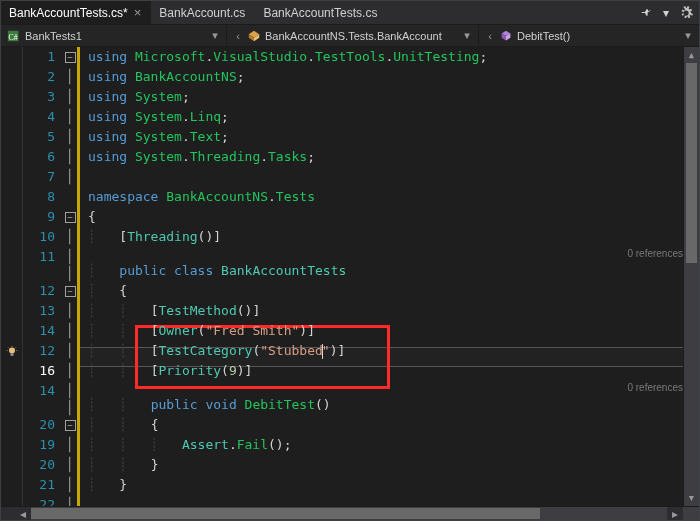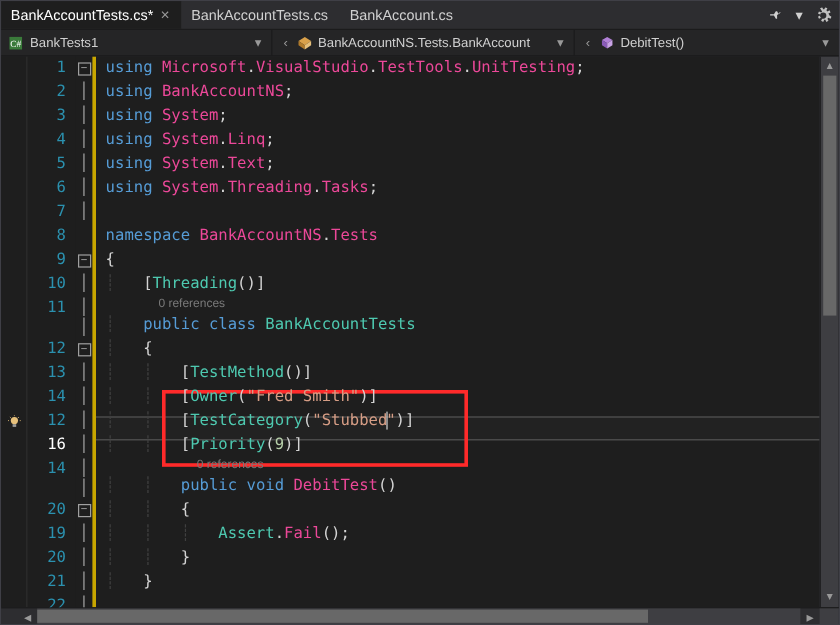--- a/index.html
+++ b/index.html
@@ -97,37 +97,38 @@
   .code {
     flex:1; position:relative; overflow:hidden;
     border-left: 3px solid #c8a600; 
   }
   .code-inner { position:absolute; left:0; top:0; right:0; }
   .line { height: 20px; white-space: pre; padding-left: 8px; position:relative; }
   .line.codelens {
     height: 14px; font-size: 10px; line-height:14px;
     color: #7a7a7a; font-family: "Segoe UI", sans-serif;
     padding-left: 20px;
+    text-align: right;
   }
   .current-line {
     position:absolute; left:0; right:0; height:20px;
     border-top:1px solid #555; border-bottom:1px solid #555;
     background: rgba(255,255,255,0.02);
     pointer-events:none;
   }
   .redbox {
     position:absolute; border:3px solid #ff2a2a; pointer-events:none;
   }
   
   .kw { color: #569cd6; }
   .type { color: #4ec9b0; }
   .str { color: #d69d85; }
   .num { color: #b5cea8; }
   .punc { color: #d4d4d4; }
-  .id { color: #ec4899; }
+  .id { color: #22c55e; }
   .caret {
     display:inline-block; width:1px; height:15px; background:#d4d4d4; vertical-align:middle; margin:0 -1px;
   }
   
   .vscroll {
     width: 16px;
     background: #3e3e42;
     display:flex; flex-direction:column; align-items:center;
     border-left:1px solid #1b1b1c;
   }
@@ -146,24 +147,24 @@
 </head>
 <body>
 <div class="root">
 
 <div class="tabstrip">
   <div class="tab active">
     <span>BankAccountTests.cs*</span>
     <span class="close">×</span>
   </div>
   <div class="tab">
+    <span>BankAccount.cs</span>
+  </div>
+  <div class="tab">
     <span>BankAccountTests.cs</span>
-  </div>
-  <div class="tab">
-    <span>BankAccount.cs</span>
   </div>
   <div class="tabstrip-right">
     <span class="pin-icon">
       <svg width="12" height="12" viewBox="0 0 16 16">
             <path fill="currentColor" d="M9 1l1 1-1 4 3 3-1 1-4-1-3 3-1-1 3-3-1-4 1-1 3 1z" transform="rotate(45 8 8)"></path>
           </svg>
     </span>
     <span class="dropdown-icon">▾</span>
     <span class="dropdown-icon">
       <svg width="14" height="14" viewBox="0 0 16 16">

